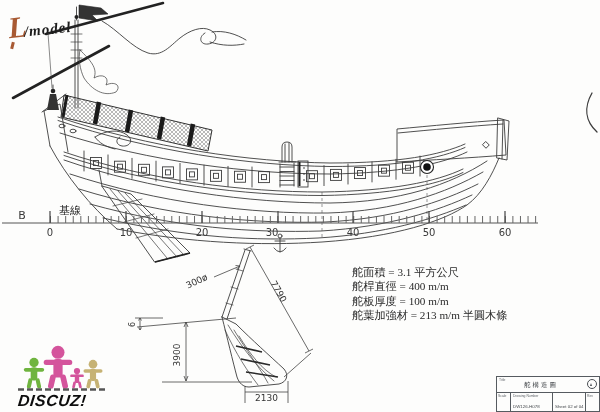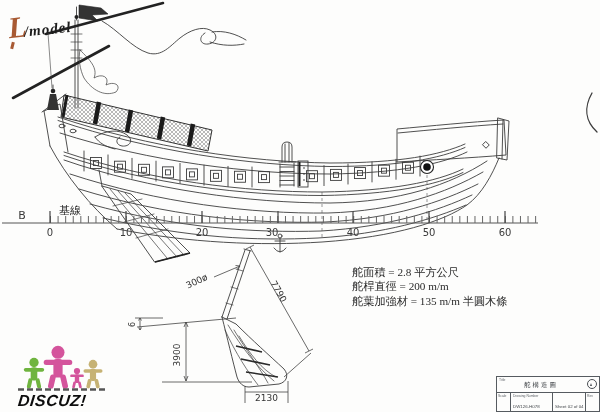--- a/index.html
+++ b/index.html
@@ -229,23 +229,24 @@
       <text class="dimtxt" x="266.5" y="401" text-anchor="middle">2130</text>
     </g>
   </svg>
 
   <div class="brand">
     <span class="init">L</span><span class="rest">/model</span>
   </div>
   <div class="brand-tick"></div>
 
   <div class="notes cjk">
-    <div>舵面積 = 2.8 平方公尺</div>
-    <div>舵桿直徑 = 200 m/m</div>
-    <div>舵葉加強材 = 135 m/m 半圓木條</div>
+    <div>舵面積 = 3.1 平方公尺</div>
+    <div>舵桿直徑 = 400 m/m</div>
+    <div>舵板厚度 = 100 m/m</div>
+    <div>舵葉加強材 = 213 m/m 半圓木條</div>
   </div>
 
   <div class="discuz">
     <svg width="110" height="50" viewBox="0 0 110 50">
       <use href="#person" transform="translate(20,16) scale(1.5)" fill="#6fb43f"></use>
       <use href="#person" transform="translate(44,4) scale(2.1)" fill="#d4549c"></use>
       <use href="#person" transform="translate(63,26) scale(1.0)" fill="#d4549c"></use>
       <use href="#person" transform="translate(79,18) scale(1.4)" fill="#c6b274"></use>
       <line x1="4" y1="47.5" x2="94" y2="47.5" stroke-width="2.5" stroke-dasharray="6 3" stroke="#555555"></line>
     </svg>

